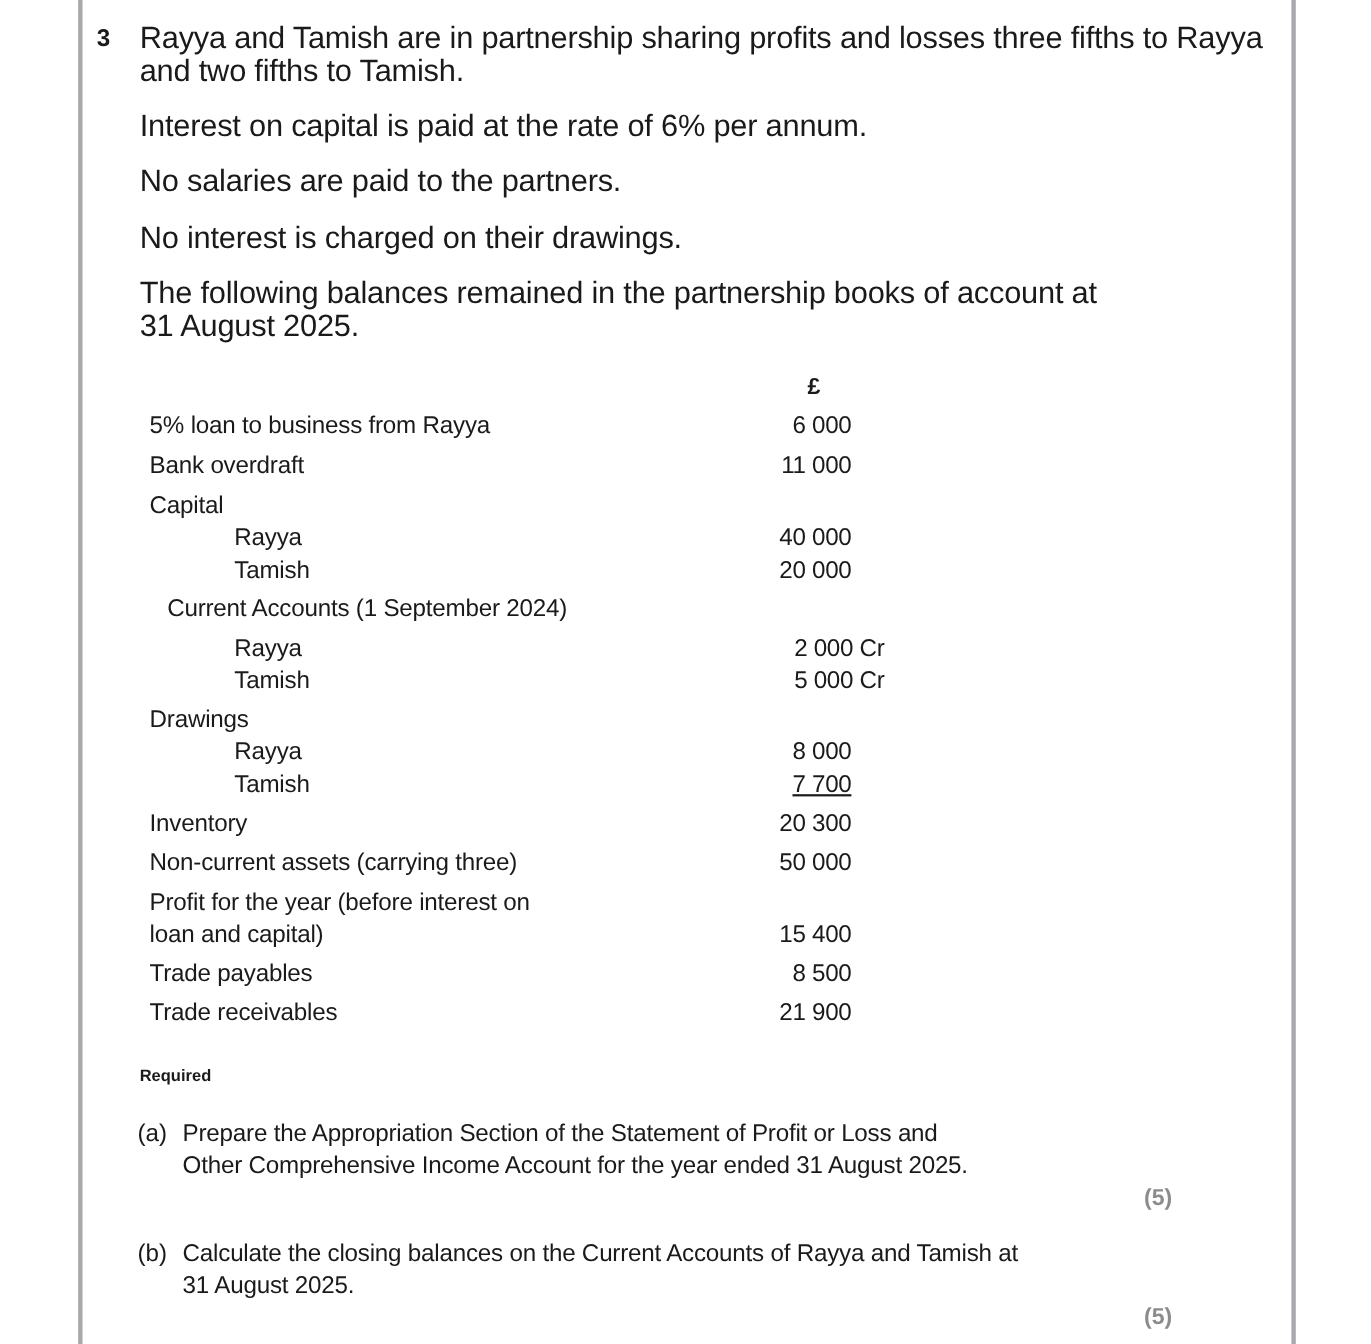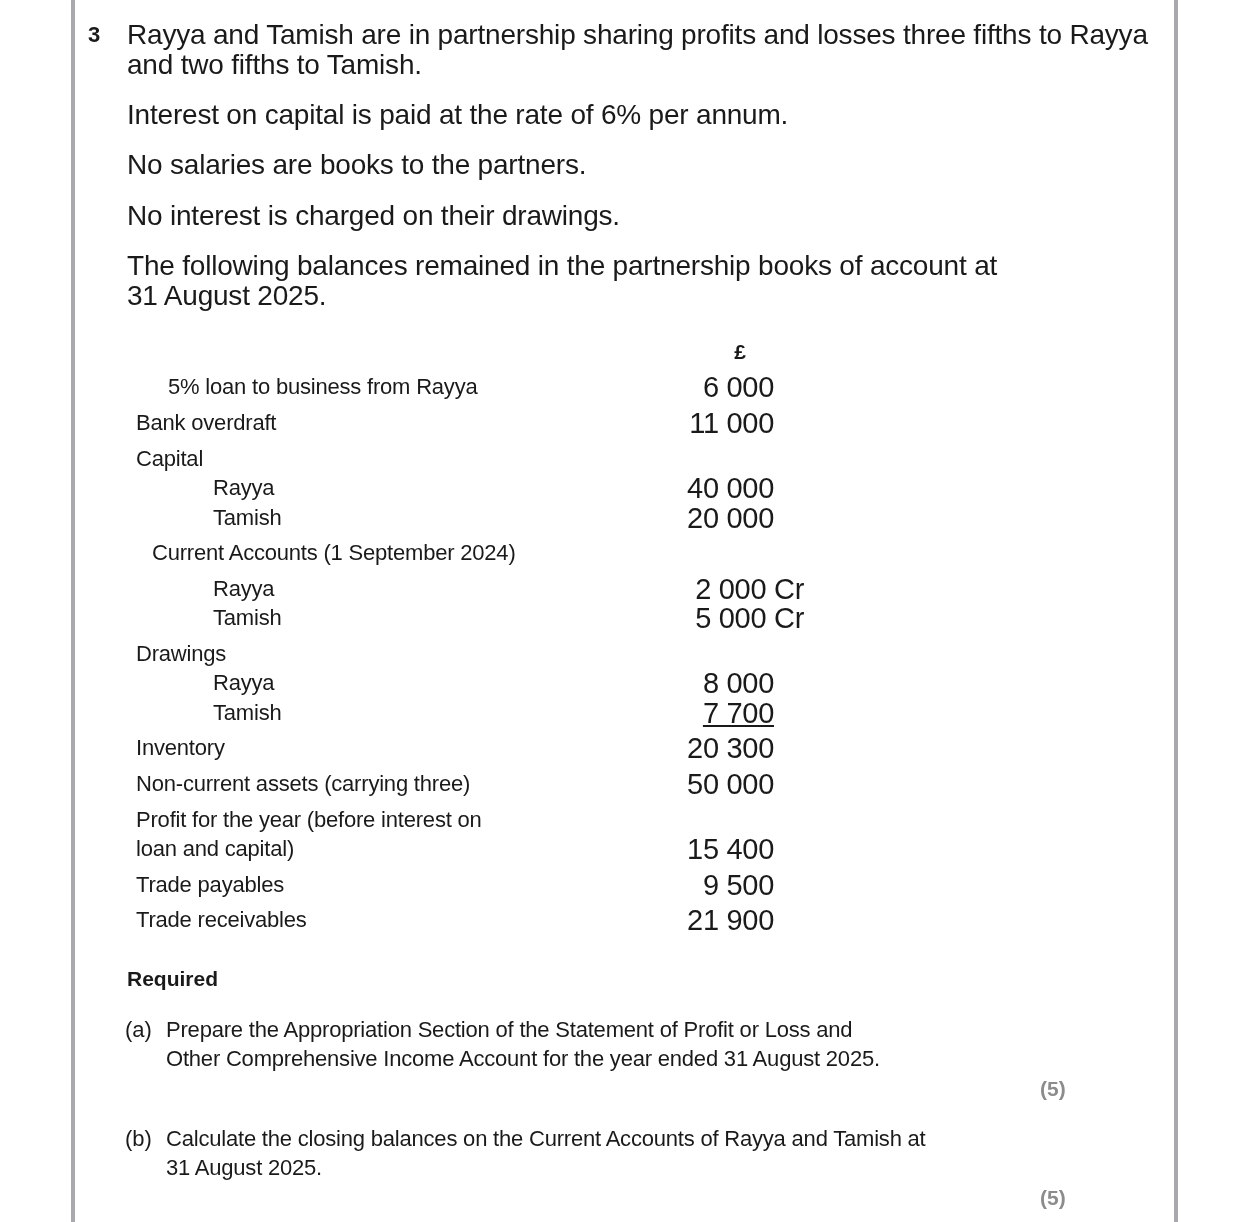--- a/index.html
+++ b/index.html
@@ -5,50 +5,50 @@
   html, body { margin: 0; padding: 0; background: #ffffff; }
   body {
     width: 1246px; height: 1222px; position: relative; overflow: hidden;
     font-family: "Liberation Sans", sans-serif; color: #1a1a1a;
   }
   .border-left { position: absolute; left: 71px; top: 0; width: 4px; height: 1222px; background: #a9a9ad; }
   .border-right { position: absolute; left: 1174px; top: 0; width: 4px; height: 1222px; background: #a9a9ad; }
   .qnum { position: absolute; left: 88px; top: 20px; font-size: 22px; line-height: 30px; font-weight: bold; }
   .para { position: absolute; left: 127px; font-size: 28px; line-height: 30px; white-space: nowrap; letter-spacing: -0.2px; }
   .bal-label { position: absolute; font-size: 22px; line-height: 30px; white-space: nowrap; letter-spacing: -0.2px; }
-  .bal-value { position: absolute; font-size: 29px; line-height: 30px; white-space: nowrap; text-align: right; width: 120px; letter-spacing: -0.3px; }
+  .bal-value { position: absolute; font-size: 22px; line-height: 30px; white-space: nowrap; text-align: right; width: 120px; letter-spacing: -0.3px; }
   .bal-value.cr { width: 150px; }
   .pound { position: absolute; left: 720px; top: 337px; width: 40px; text-align: center; font-weight: bold; font-size: 21px; line-height: 30px; }
-  .required { position: absolute; left: 127px; top: 964px; font-size: 21px; font-weight: bold; line-height: 30px; }
+  .required { position: absolute; left: 127px; top: 964px; font-size: 15px; font-weight: bold; line-height: 30px; }
   .part-label { position: absolute; left: 125px; font-size: 22px; line-height: 30px; }
   .part-text { position: absolute; left: 166px; font-size: 22px; line-height: 30px; white-space: nowrap; letter-spacing: -0.2px; }
   .marks { position: absolute; left: 1040px; font-size: 21px; font-weight: bold; color: #8c8c8c; line-height: 30px; }
 </style>
 </head>
 <body>
 
 <div class="border-left"></div>
 <div class="border-right"></div>
 
 <div>
   <div class="qnum">3</div>
   <div class="para" style="top:20px;">Rayya and Tamish are in partnership sharing profits and losses three fifths to Rayya</div>
   <div class="para" style="top:50px;">and two fifths to Tamish.</div>
   <div class="para" style="top:100px;">Interest on capital is paid at the rate of 6% per annum.</div>
-  <div class="para" style="top:150px;">No salaries are books to the partners.</div>
+  <div class="para" style="top:150px;">No salaries are paid to the partners.</div>
   <div class="para" style="top:201px;">No interest is charged on their drawings.</div>
   <div class="para" style="top:251px;">The following balances remained in the partnership books of account at</div>
   <div class="para" style="top:281px;">31 August 2025.</div>
 </div>
 
 <div>
   <div class="pound">£</div>
 
   <div>
-    <div class="bal-label" style="left:136px; top:372px;margin-left:32px;">5% loan to business from Rayya</div>
+    <div class="bal-label" style="left:136px; top:372px;">5% loan to business from Rayya</div>
     <div class="bal-value" style="left:654px; top:372px;">6 000</div>
   </div>
   <div>
     <div class="bal-label" style="left:136px; top:408px;">Bank overdraft</div>
     <div class="bal-value" style="left:654px; top:408px;">11 000</div>
   </div>
   <div>
     <div class="bal-label" style="left:136px; top:444px;">Capital</div>
   </div>
   <div>
@@ -91,21 +91,21 @@
   </div>
   <div>
     <div class="bal-label" style="left:136px; top:805px;">Profit for the year (before interest on</div>
   </div>
   <div>
     <div class="bal-label" style="left:136px; top:834px;">loan and capital)</div>
     <div class="bal-value" style="left:654px; top:834px;">15 400</div>
   </div>
   <div>
     <div class="bal-label" style="left:136px; top:870px;">Trade payables</div>
-    <div class="bal-value" style="left:654px; top:870px;">9 500</div>
+    <div class="bal-value" style="left:654px; top:870px;">8 500</div>
   </div>
   <div>
     <div class="bal-label" style="left:136px; top:905px;">Trade receivables</div>
     <div class="bal-value" style="left:654px; top:905px;">21 900</div>
   </div>
 </div>
 
 <div>
   <div class="required">Required</div>
 

